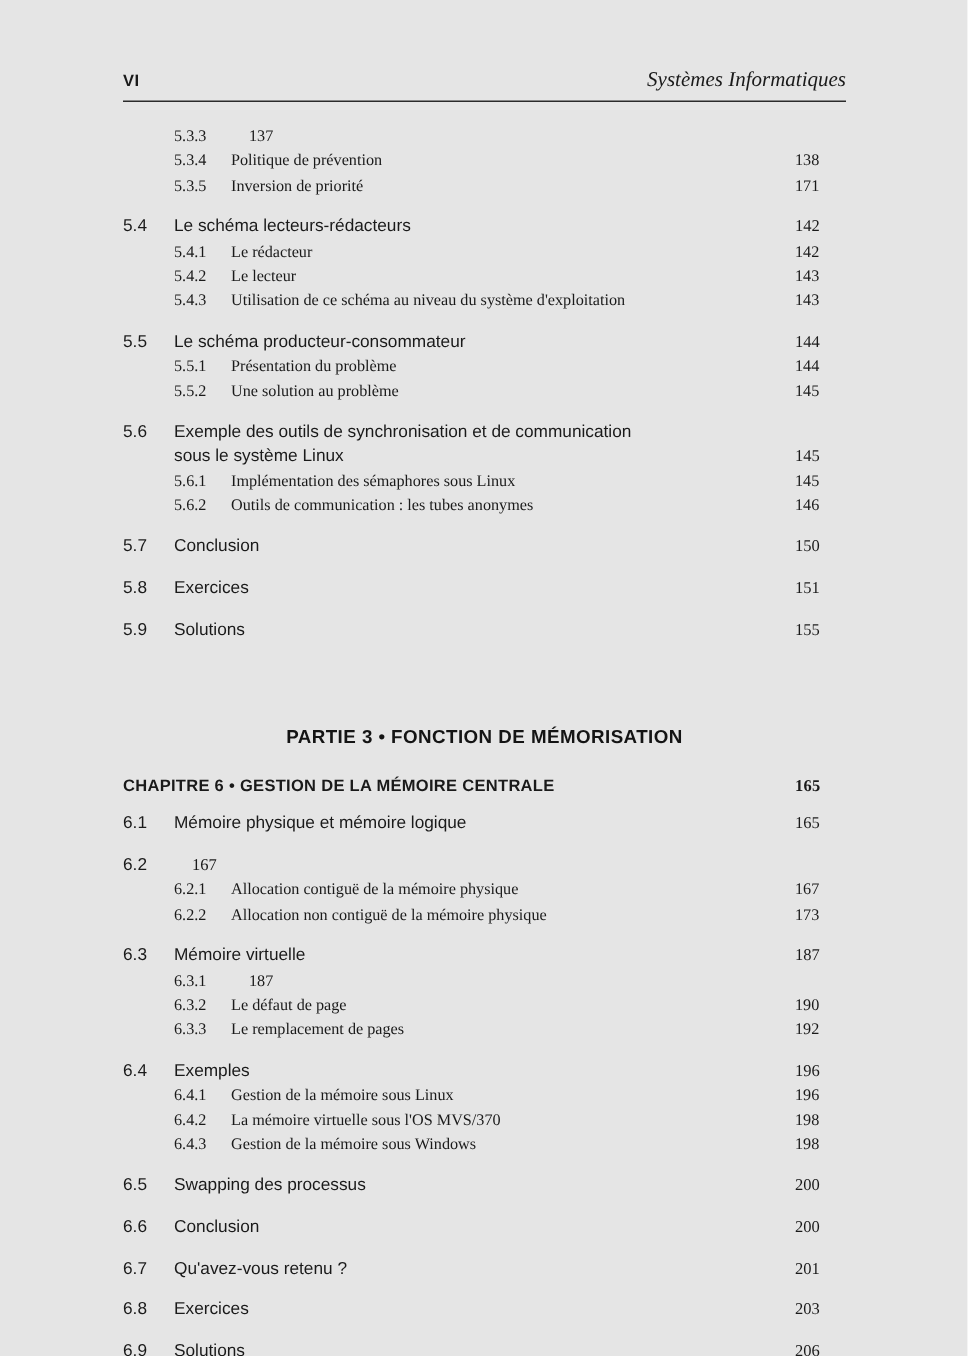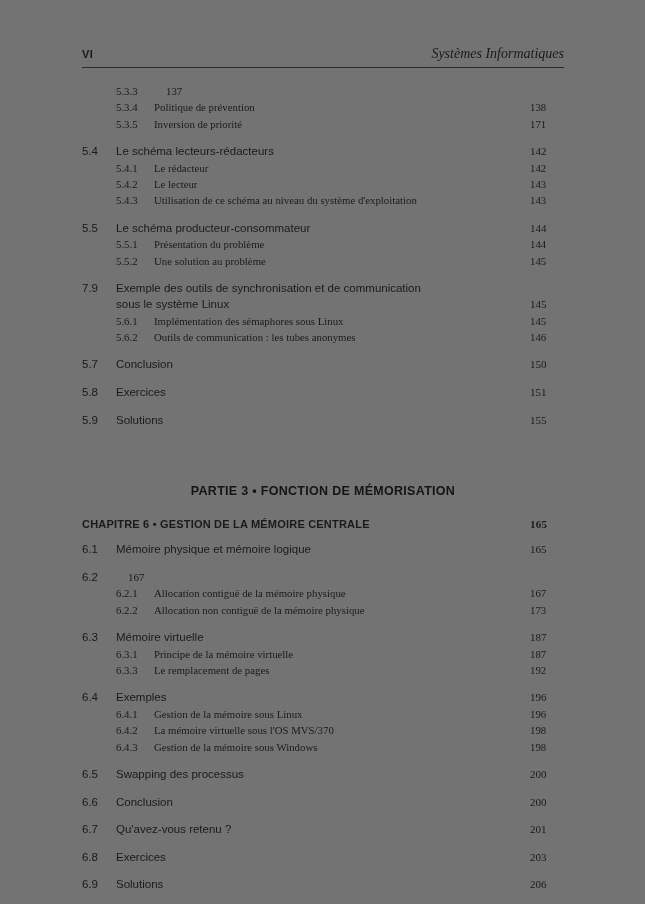--- a/index.html
+++ b/index.html
@@ -13,21 +13,21 @@
     font-family: "Liberation Sans", sans-serif;
     color: #1a1a1a;
     position: relative;
     overflow: hidden;
   }
   .page {
     position: absolute;
     left: 0; top: 0;
     width: 645px;
     height: 904px;
-    background: #737373;
+    background: #e5e5e5;
   }
   .content {
     position: absolute;
     left: 82px;
     top: 46px;
     width: 482px;
   }
 
   
   .runhead {
@@ -216,21 +216,21 @@
       </div>
 
       <div class="row lvl3">
         <span class="indent"></span>
         <span class="num">5.5.2</span>
         <span class="txt">Une solution au problème</span>
         <span class="pg">145</span>
       </div>
 
       <div class="row lvl2">
-        <span class="num">7.9</span>
+        <span class="num">5.6</span>
         <span class="txt">Exemple des outils de synchronisation et de communication</span>
         <span class="pg"></span>
       </div>
 
       <div class="row lvl2 cont">
         <span class="num"></span>
         <span class="txt">sous le système Linux</span>
         <span class="pg">145</span>
       </div>
 
@@ -304,24 +304,29 @@
 
       <div class="row lvl2">
         <span class="num">6.3</span>
         <span class="txt">Mémoire virtuelle</span>
         <span class="pg">187</span>
       </div>
 
       <div class="row lvl3">
         <span class="indent"></span>
         <span class="num">6.3.1</span>
-        <span class="txt">Principe de la mémoire virtuelle</span>
         <span class="pg">187</span>
       </div>
 
+      <div class="row lvl3">
+        <span class="indent"></span>
+        <span class="num">6.3.2</span>
+        <span class="txt">Le défaut de page</span>
+        <span class="pg">190</span>
+      </div>
 
       <div class="row lvl3">
         <span class="indent"></span>
         <span class="num">6.3.3</span>
         <span class="txt">Le remplacement de pages</span>
         <span class="pg">192</span>
       </div>
 
       <div class="row lvl2">
         <span class="num">6.4</span>

